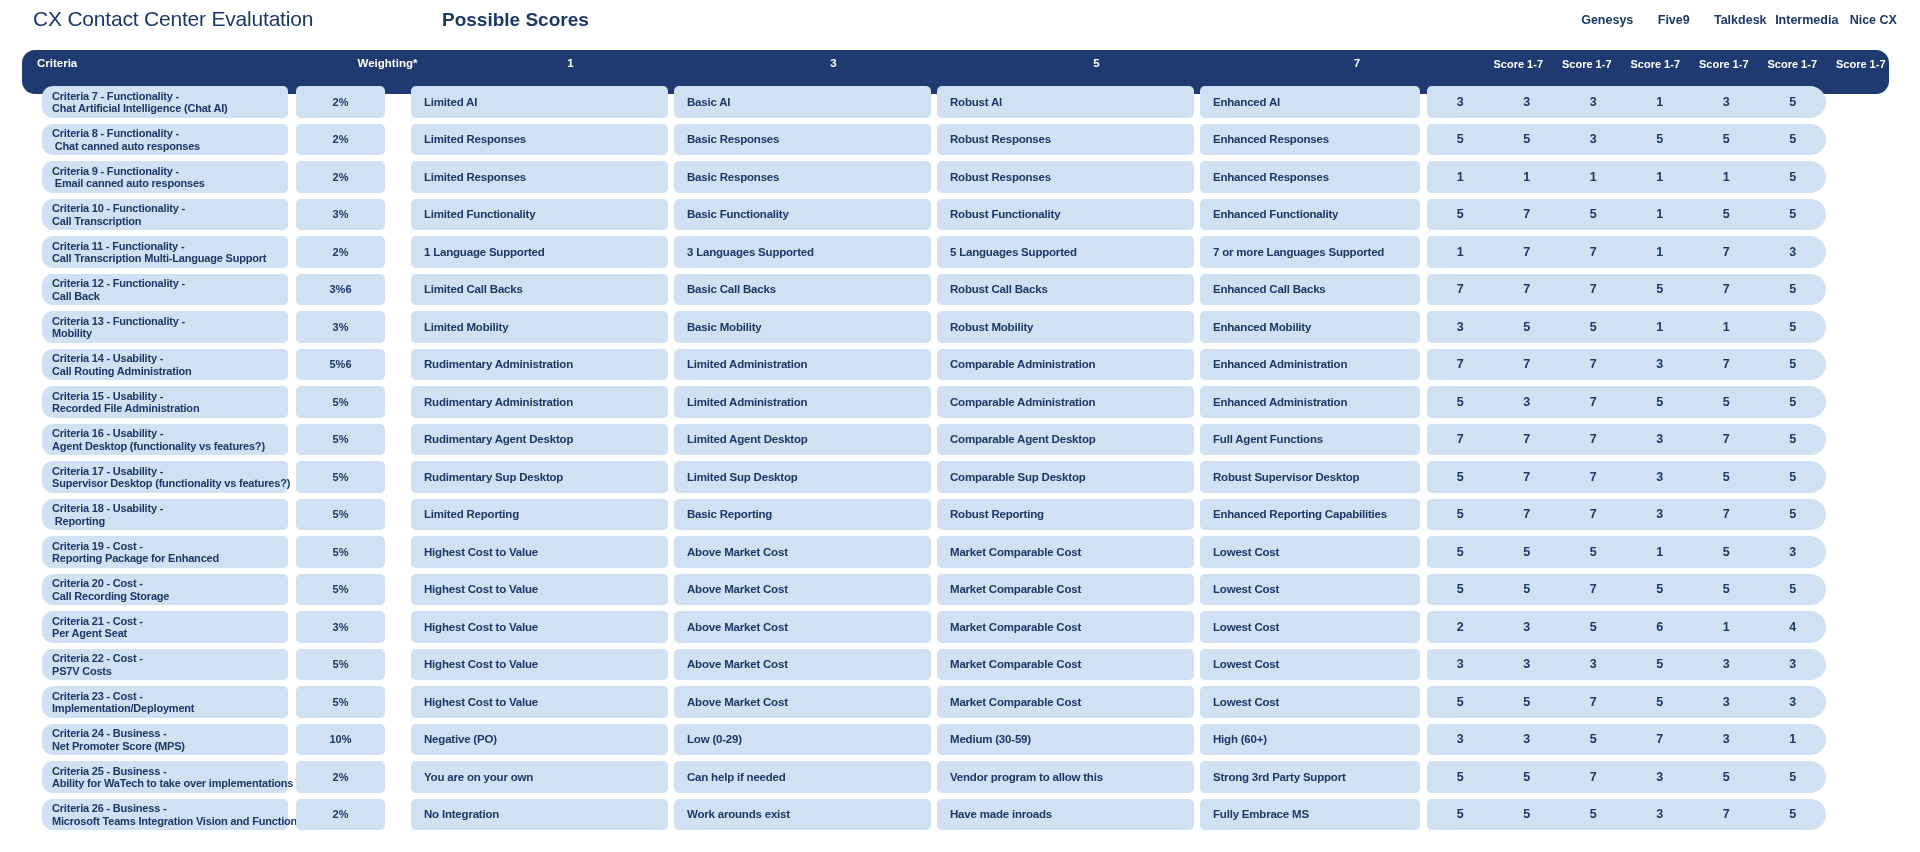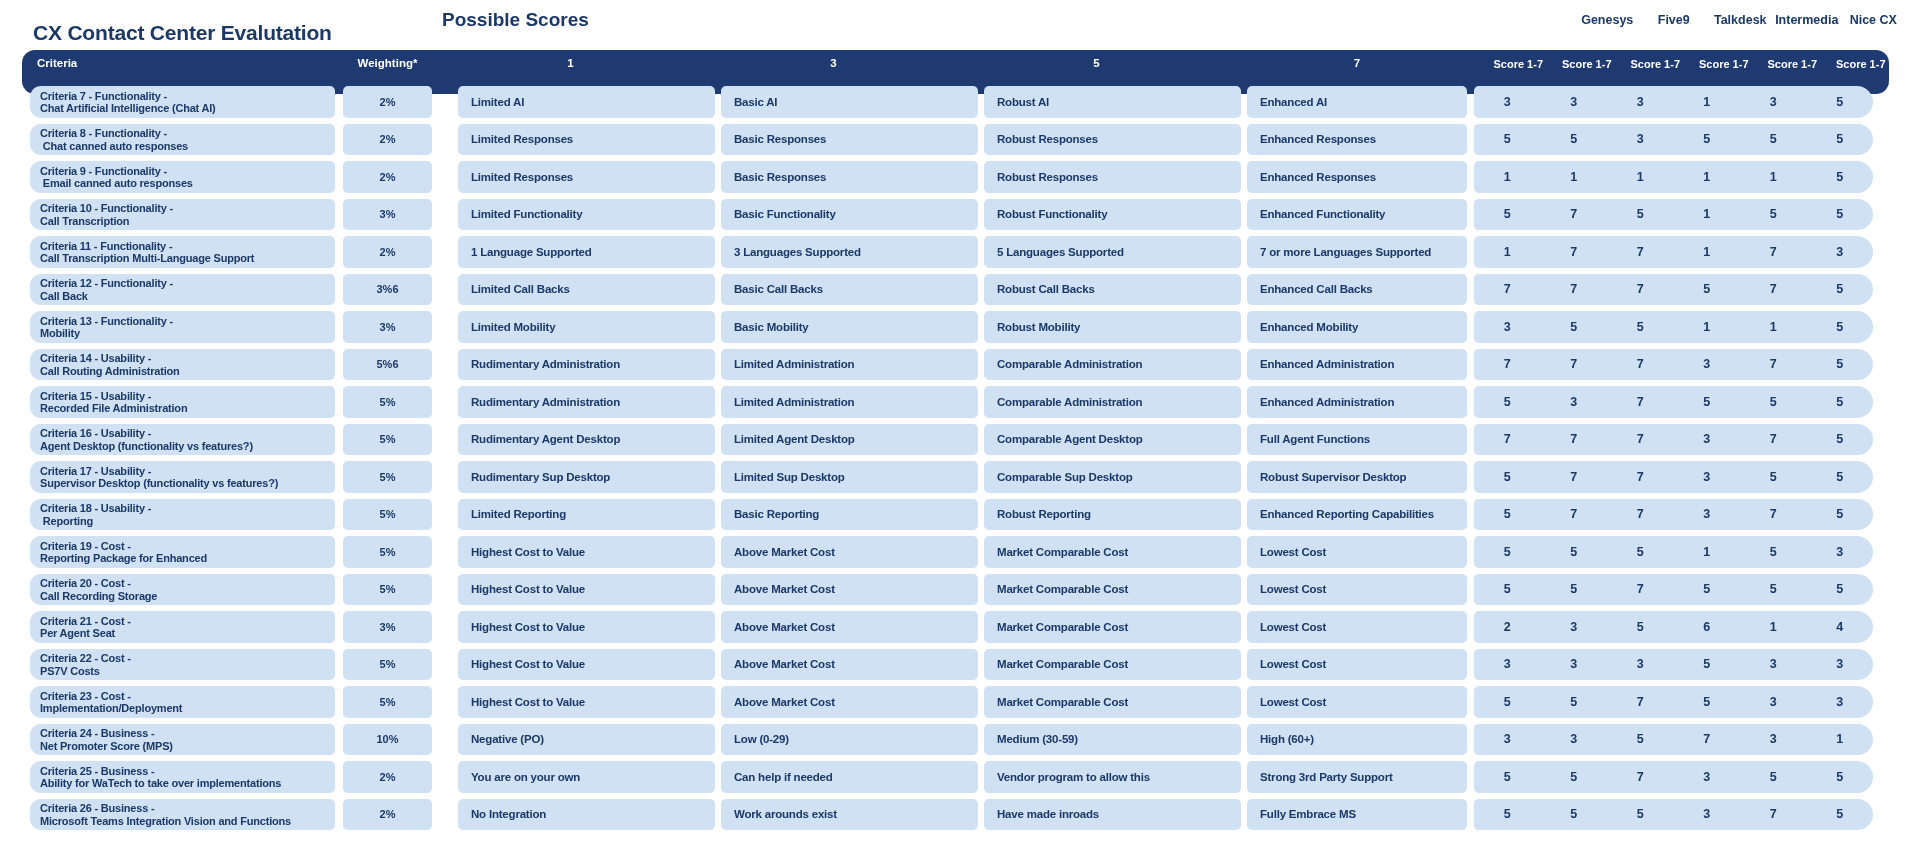--- a/index.html
+++ b/index.html
@@ -4,22 +4,22 @@
 <style>
   html,body{margin:0;padding:0;}
   body{
     font-family:"Liberation Sans", sans-serif;
     background:var(--page-background,#ffffff);
   }
   .page{position:relative;width:1920px;height:852px;overflow:hidden;background:var(--page-background,#ffffff);}
 
   
   .page-title{
-    position:absolute;left:33px;top:21px;
-    font-size:21px;font-weight:700;color:var(--text-navy,#1c3a70);
+    position:absolute;left:33px;top:7px;
+    font-size:21px;font-weight:400;color:var(--text-navy,#1c3a70);
     letter-spacing:-0.2px;white-space:nowrap;
   }
   .possible-heading{
     position:absolute;left:442px;top:9px;width:1046px;text-align:left;
     font-size:19px;font-weight:700;color:var(--text-navy,#1c3a70);
   }
   .vendors{
     position:absolute;left:1574px;top:13px;width:399px;display:flex;
   }
   .vendor{
@@ -43,21 +43,21 @@
   .hb-score-labels span{flex:1;display:flex;align-items:center;justify-content:center;color:#fff;font-size:11px;font-weight:700;white-space:nowrap;}
 
   
   .rows{position:absolute;left:22px;top:86px;width:1867px;}
   .row{display:flex;height:31.5px;margin-bottom:6px;}
   .cell{
     box-sizing:border-box;background:var(--cell-background,#cfe1f3);
     color:var(--text-navy,#1b3866);
   }
   .cell.criteria{
-    margin-left:8px;width:305px;border-radius:11px 5px 5px 11px;
+    margin-left:20px;width:246px;border-radius:11px 5px 5px 11px;
     display:flex;flex-direction:column;justify-content:center;
     padding:1px 4px 0 10px;
   }
   .cell.criteria div{
     font-size:11px;font-weight:700;line-height:12.5px;
     letter-spacing:-0.2px;white-space:pre;
   }
   .cell.weight{
     margin-left:8px;width:89px;border-radius:5px;
     display:flex;align-items:center;justify-content:center;

